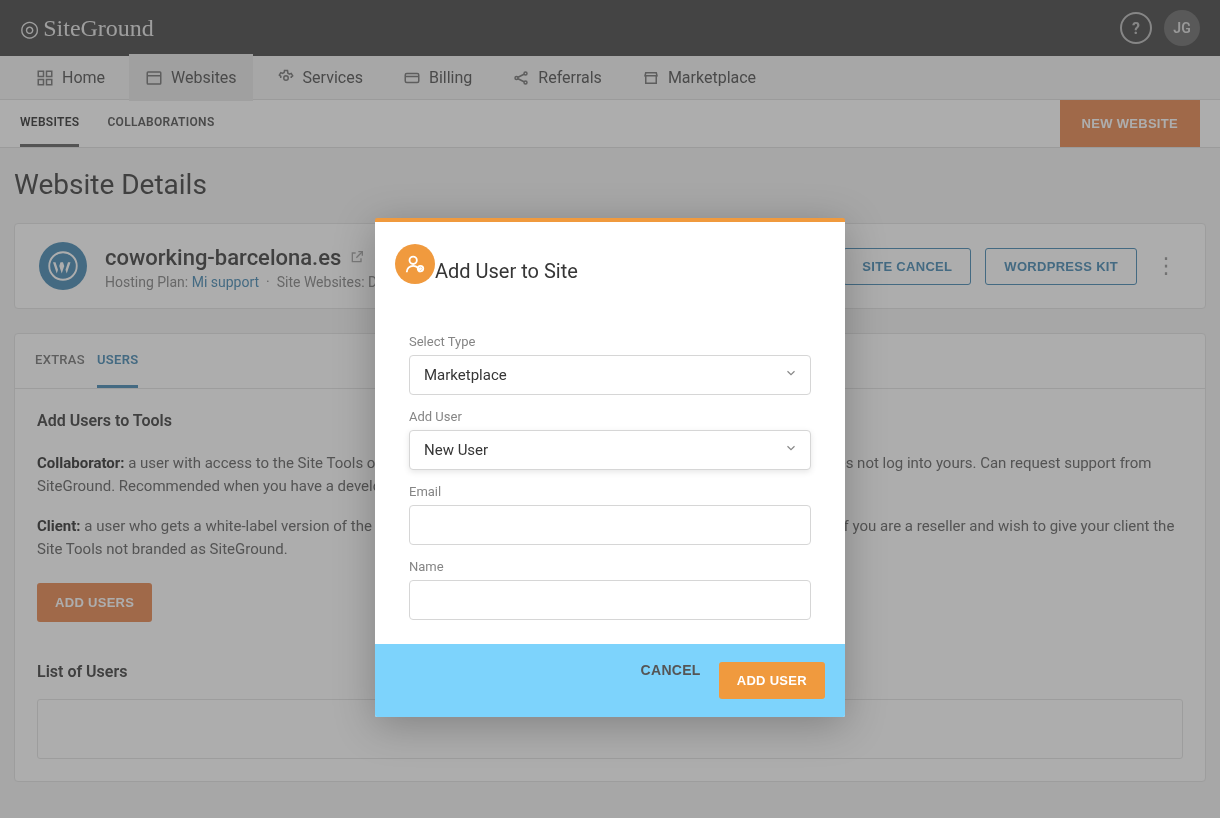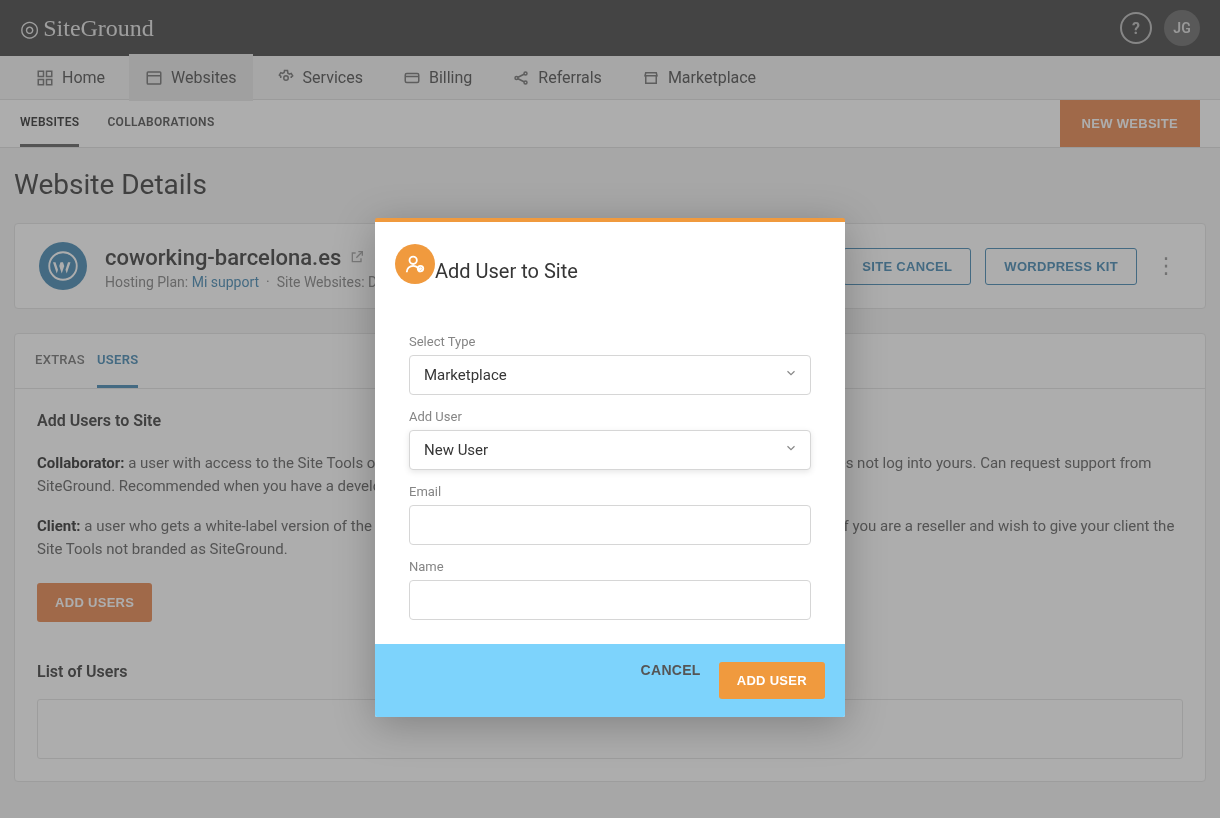--- a/index.html
+++ b/index.html
@@ -272,21 +272,21 @@
   <div class="panel">
     <div class="panel-tabs">
       <div class="panel-tab">
         <span>EXTRAS</span>
       </div>
       <div class="panel-tab active">
         <span>USERS</span>
       </div>
     </div>
     <div class="panel-body">
-      <h4>Add Users to Site</h4>
+      <h4>Add Users to Tools</h4>
       <p>
         <b>Collaborator:</b><span> a user with access to the Site Tools of your site. The Collaborator has their own SiteGround account and does not log into yours. Can request support from SiteGround. Recommended when you have a developer/designer that you want to collaborate on your site.</span>
       </p>
       <p>
         <b>Client:</b><span> a user who gets a white-label version of the Site Tools and can't request support from SiteGround. Recommended if you are a reseller and wish to give your client the Site Tools not branded as SiteGround.</span>
       </p>
       <button class="add-users-btn">
         <span>ADD USERS</span>
       </button>
       <div class="list-heading">List of Users</div>

